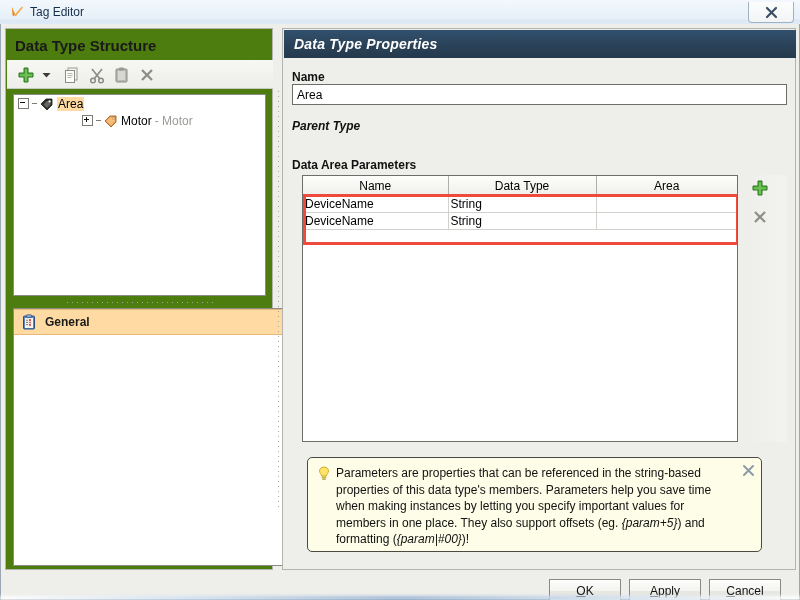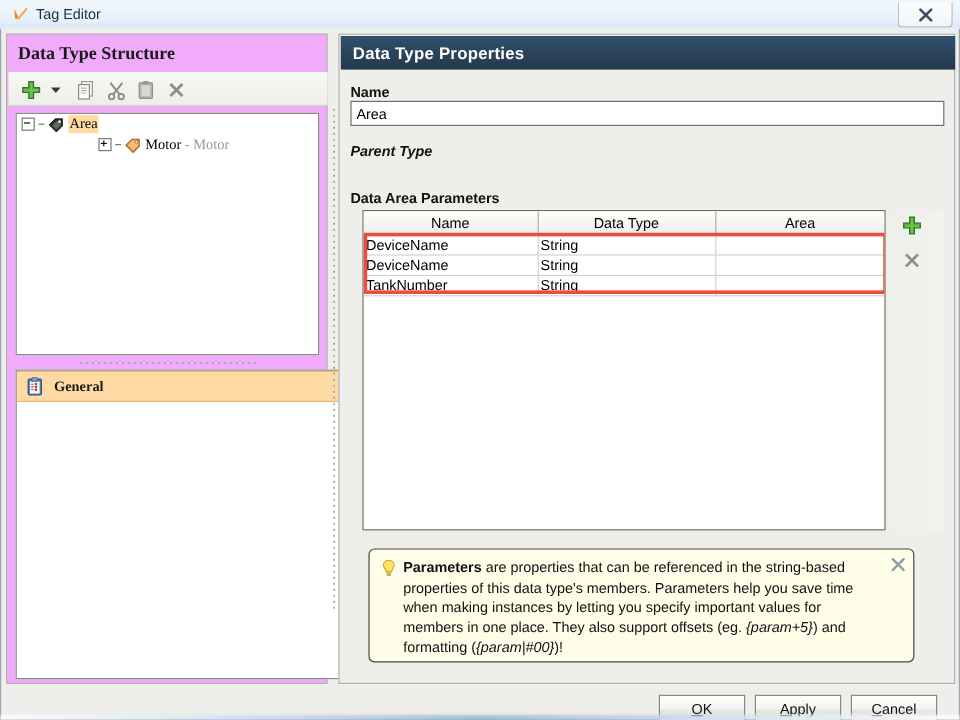--- a/index.html
+++ b/index.html
@@ -60,24 +60,23 @@
     background: #eeeeea;
     border-left: 1px solid #9aa6b4;
     border-right: 1px solid #9aa6b4;
     border-bottom: 1px solid #9aa6b4;
     box-sizing: border-box;
   }
 
   
   #left-panel {
     position: absolute; left: 4px; top: 4px; width: 268px; height: 542px;
-    background: #f0abfc;
+    background: #4d7c0f;
     border: 1px solid #b4b4ae;
     box-sizing: border-box;
-    font-family: Liberation Serif, serif;
   }
   #dts-title {
     position: absolute; left: 9px; top: 8px;
     font-size: 15px; font-weight: bold; color: #1a1a1a;
   }
   #dts-toolbar {
     position: absolute; left: 1px; top: 31px; width: 266px; height: 29px;
     background: linear-gradient(to bottom, #f7f7f4 0%, #ededea 100%);
     border-bottom: 1px solid #c9c9c3;
     box-sizing: border-box;
@@ -172,20 +171,21 @@
     position: absolute; left: 281px; top: 4px; width: 514px; height: 542px;
     background: #eeeeea;
     border: 1px solid #b4b4ae;
     box-sizing: border-box;
   }
   #dtp-header {
     position: absolute; left: 1px; top: 1px; width: 512px; height: 28px;
     background: linear-gradient(to bottom, #31506d 0%, #2a4258 55%, #25394c 100%);
     display: flex; align-items: center;
     box-sizing: border-box;
+    font-style: italic;
   }
   #dtp-header span {
     margin-left: 10px; color: #ffffff; font-size: 14px; font-weight: bold;
     letter-spacing: 0.2px;
   }
   .field-label {
     position: absolute; font-size: 12px; font-weight: bold; color: #111;
   }
   #lbl-name { left: 9px; top: 41px; }
   #name-input {
@@ -251,21 +251,21 @@
     background: #fdfde8;
     border: 1px solid #4a4a44;
     border-radius: 5px;
     box-sizing: border-box;
   }
   #tip-bulb { position: absolute; left: 9px; top: 8px; width: 14px; height: 16px; }
   #tip-text {
     position: absolute; left: 28px; top: 7px; width: 390px;
     font-size: 12px; color: #111; line-height: 16.5px;
   }
-  #tip-text b { font-weight: bold; margin-top: 20px; }
+  #tip-text b { font-weight: normal; margin-top: 20px; }
   #tip-text i { font-style: italic; }
   #tip-close {
     position: absolute; right: 6px; top: 5px; width: 14px; height: 14px;
     display: flex; align-items: center; justify-content: center; cursor: pointer;
   }
 
   
   .dlg-btn {
     position: absolute; top: 555px; width: 72px; height: 24px;
     background: linear-gradient(to bottom, #fdfdfd 0%, #f4f4f1 48%, #e8e8e3 52%, #e2e2dc 100%);
@@ -454,25 +454,20 @@
             <tr>
               <td>DeviceName</td>
               <td>String</td>
               <td></td>
             </tr>
             <tr>
               <td>DeviceName</td>
               <td>String</td>
               <td></td>
             </tr>
-            <tr>
-              <td>TankNumber</td>
-              <td>String</td>
-              <td></td>
-            </tr>
           </tbody>
         </table>
         <div id="row-highlight"></div>
       </div>
 
       <div id="table-side">
         <div class="side-btn" id="side-add">
           <svg width="18" height="18" viewBox="0 0 18 18">
             <path d="M7 2 h4 v5 h5 v4 h-5 v5 h-4 v-5 h-5 v-4 h5 z" fill="#4fa83d" stroke="#2f7a22" stroke-width="1"></path>
             <path d="M8 3.2 h2 v5 h5 v2 h-5 v5 h-2 v-5 h-5 v-2 h5 z" fill="#79c95f" opacity="0.75"></path>

